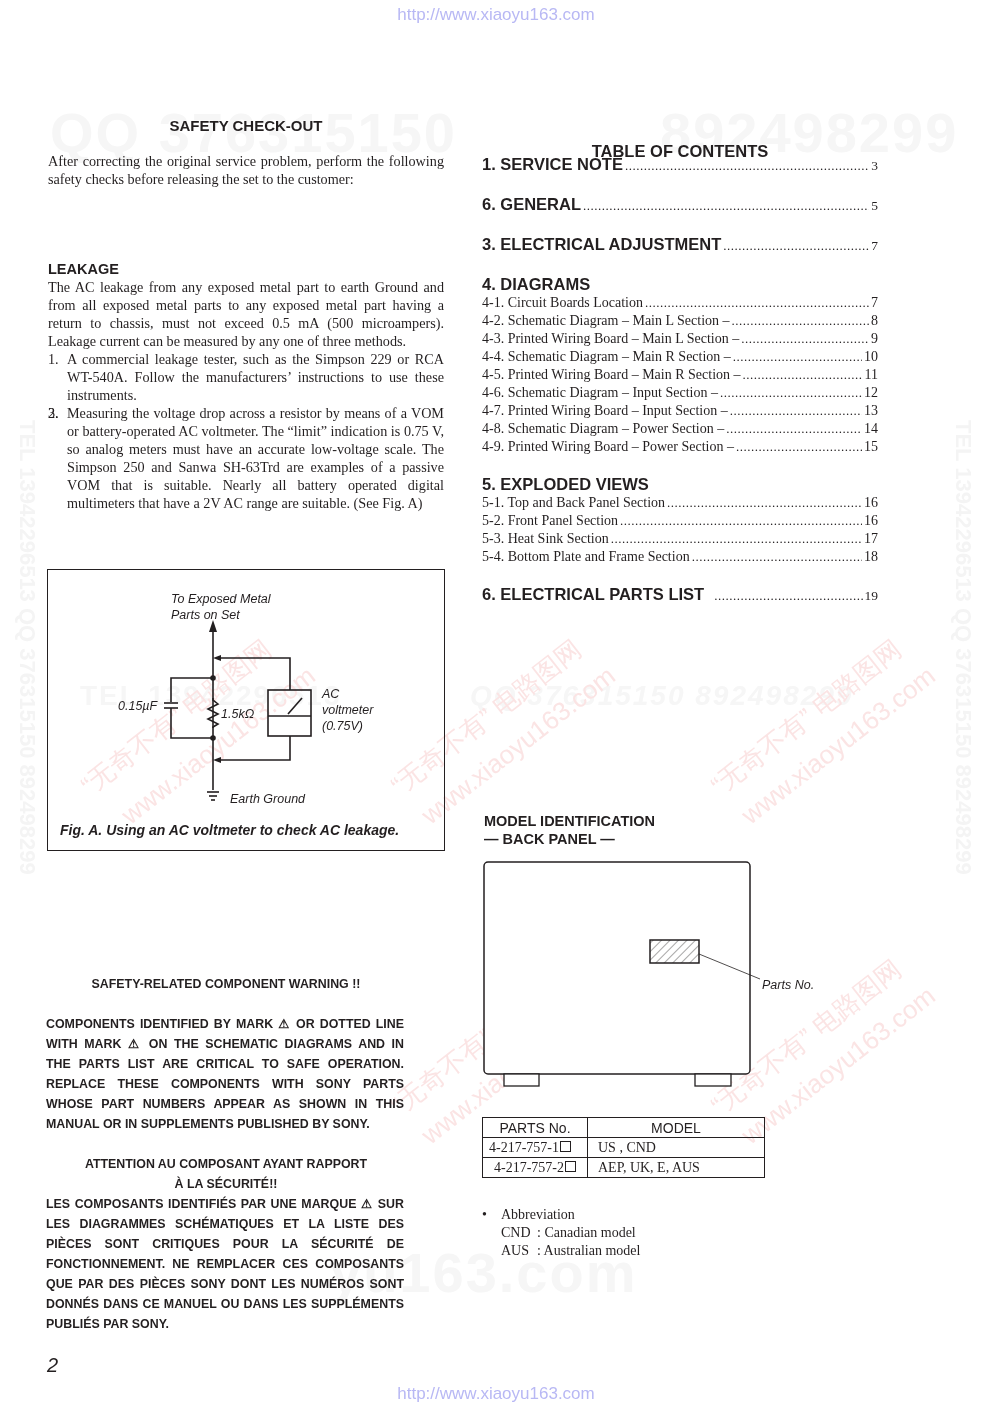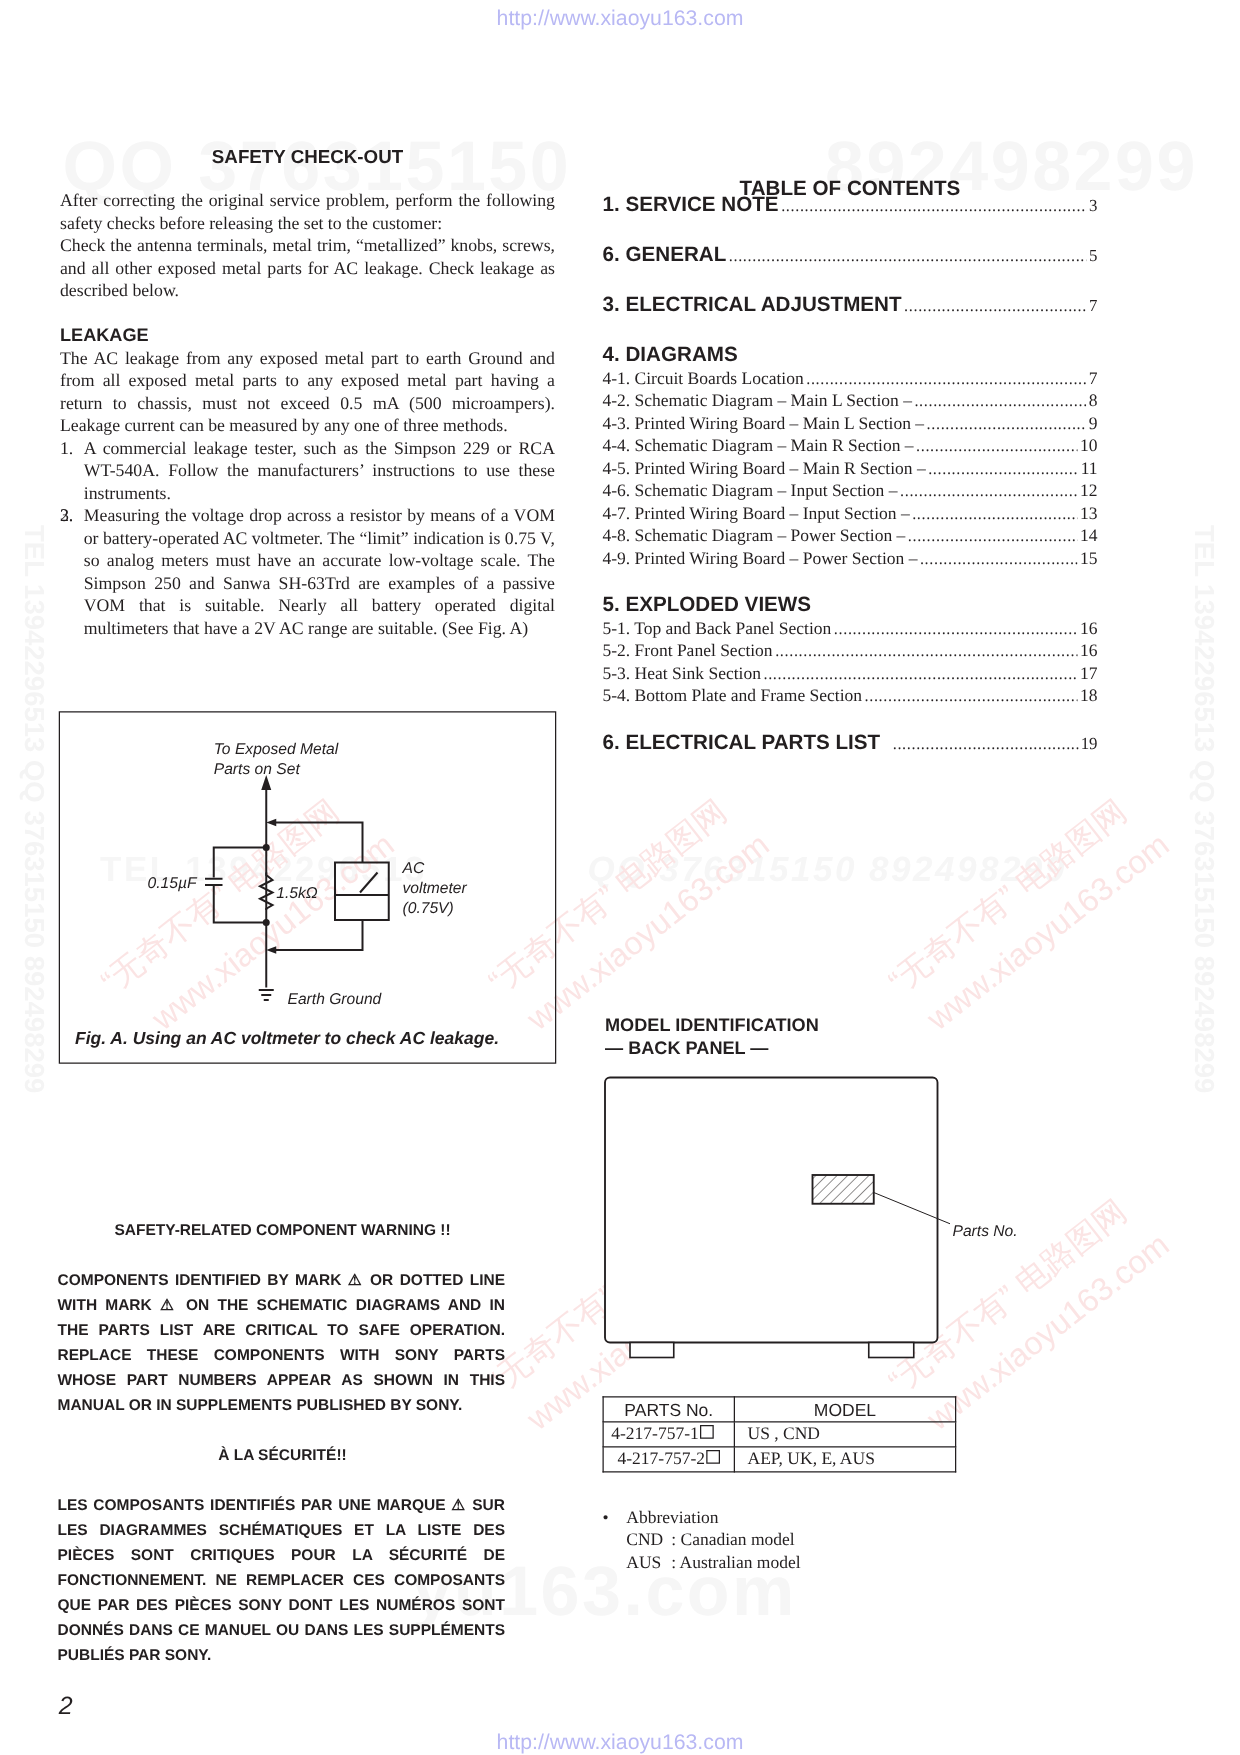--- a/index.html
+++ b/index.html
@@ -77,21 +77,20 @@
 <div class="wm-red" style="left:400px; top:1050px;">www.xiaoyu163.com</div>
 <div class="wm-red" style="left:690px; top:1020px;">“无奇不有” 电路图网</div>
 <div class="wm-red" style="left:720px; top:1050px;">www.xiaoyu163.com</div>
 
 <div class="content">
 
   <div class="abs h-sans sec-title" style="left:48px; top:117px; width:396px;">SAFETY  CHECK-OUT</div>
 
   <div class="abs" style="left:48px; top:152px; width:396px;">
     <div class="para">After correcting the original service problem, perform the following safety checks before releasing the set to the customer:</div>
-    <div class="para">Check the antenna terminals, metal trim, “metallized” knobs, screws, and all other exposed metal parts for AC leakage. Check leakage as described below.</div>
   </div>
 
   <div class="abs h-sans" style="left:48px; top:261px; font-size:14.5px;">LEAKAGE</div>
   <div class="abs para" style="left:48px; top:278px; width:396px;">The AC leakage from any exposed metal part to earth Ground and from all exposed metal parts to any exposed metal part having a return to chassis, must not exceed 0.5 mA (500 microampers). Leakage current can be measured by any one of three methods.</div>
 
   <ul class="abs list" style="left:48px; top:350px; width:396px;">
     <li><span class="num">1.</span><span>A commercial leakage tester, such as the Simpson 229 or RCA WT-540A. Follow the manufacturers’ instructions to use these instruments.</span></li>
     <li><span class="num">2.</span></li>
     <li><span class="num">3.</span><span>Measuring the voltage drop across a resistor by means of a VOM or battery-operated AC voltmeter. The “limit” indication is 0.75 V, so analog meters must have an accurate low-voltage scale. The Simpson 250 and Sanwa SH-63Trd are examples of a passive VOM that is suitable. Nearly all battery operated digital multimeters that have a 2V AC range are suitable. (See Fig. A)</span></li>
   </ul>
@@ -143,20 +142,21 @@
       <div>(0.75V)</div>
     </div>
     <div class="fig-label" style="left:182px; top:221px;">Earth Ground</div>
     <div class="fig-caption">Fig. A. Using an AC voltmeter to check AC leakage.</div>
   </div>
 
   <div class="abs warn-title" style="left:48px; top:974px; width:356px;">SAFETY-RELATED COMPONENT WARNING !!</div>
   <div class="abs warn" style="left:46px; top:1014px; width:358px;">COMPONENTS IDENTIFIED BY MARK ⚠ OR DOTTED LINE WITH MARK ⚠ ON THE SCHEMATIC DIAGRAMS AND IN THE PARTS LIST ARE CRITICAL TO SAFE OPERATION. REPLACE THESE COMPONENTS WITH SONY PARTS WHOSE PART NUMBERS APPEAR AS SHOWN IN THIS MANUAL OR IN SUPPLEMENTS PUBLISHED BY SONY.</div>
 
   <div class="abs warn-title" style="left:48px; top:1154px; width:356px;">
+    <div>ATTENTION AU COMPOSANT AYANT RAPPORT</div>
     <div>À LA SÉCURITÉ!!</div>
   </div>
   <div class="abs warn" style="left:46px; top:1194px; width:358px;">LES COMPOSANTS IDENTIFIÉS PAR UNE MARQUE ⚠ SUR LES DIAGRAMMES SCHÉMATIQUES ET LA LISTE  DES PIÈCES SONT CRITIQUES POUR LA SÉCURITÉ DE FONCTIONNEMENT. NE REMPLACER CES COMPOSANTS QUE PAR DES PIÈCES SONY DONT LES NUMÉROS SONT DONNÉS DANS CE MANUEL OU DANS LES SUPPLÉMENTS PUBLIÉS PAR SONY.</div>
 
   <div class="abs" style="left:47px; top:1354px; font-family:'Liberation Sans',sans-serif; font-style:italic; font-size:20px;">2</div>
 
   <div class="abs h-sans" style="left:482px; top:115px; width:396px; text-align:center; font-size:16.5px;margin-top:27px;">TABLE OF CONTENTS</div>
 
   <div class="abs" style="left:482px; top:155px; width:396px;">
     <div class="toc-main" style="height:40px;">

